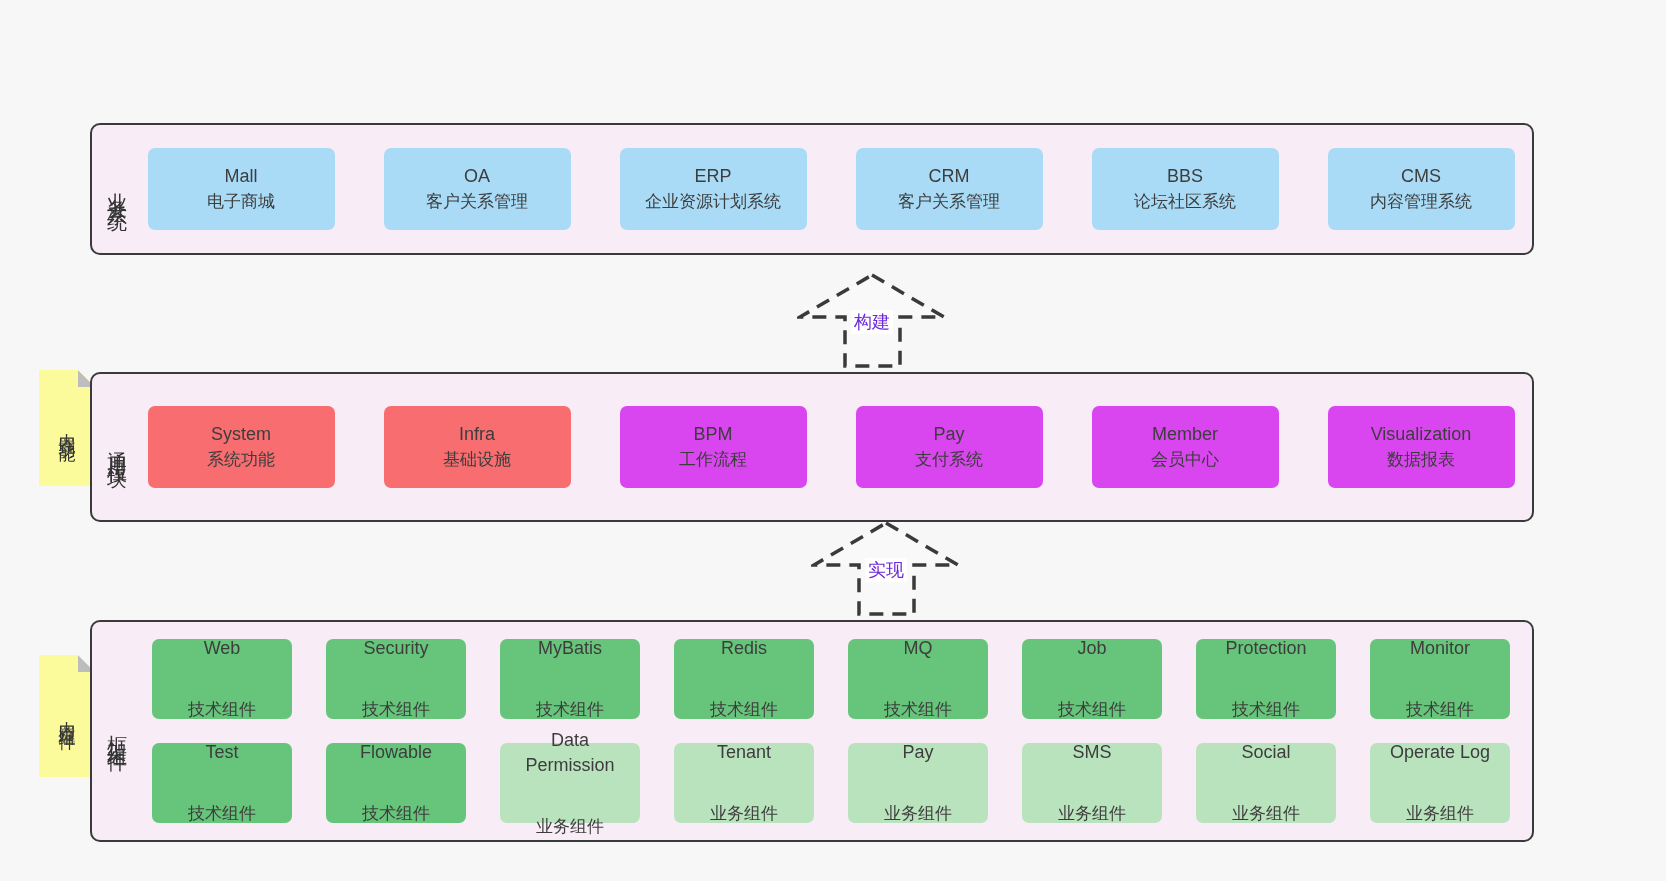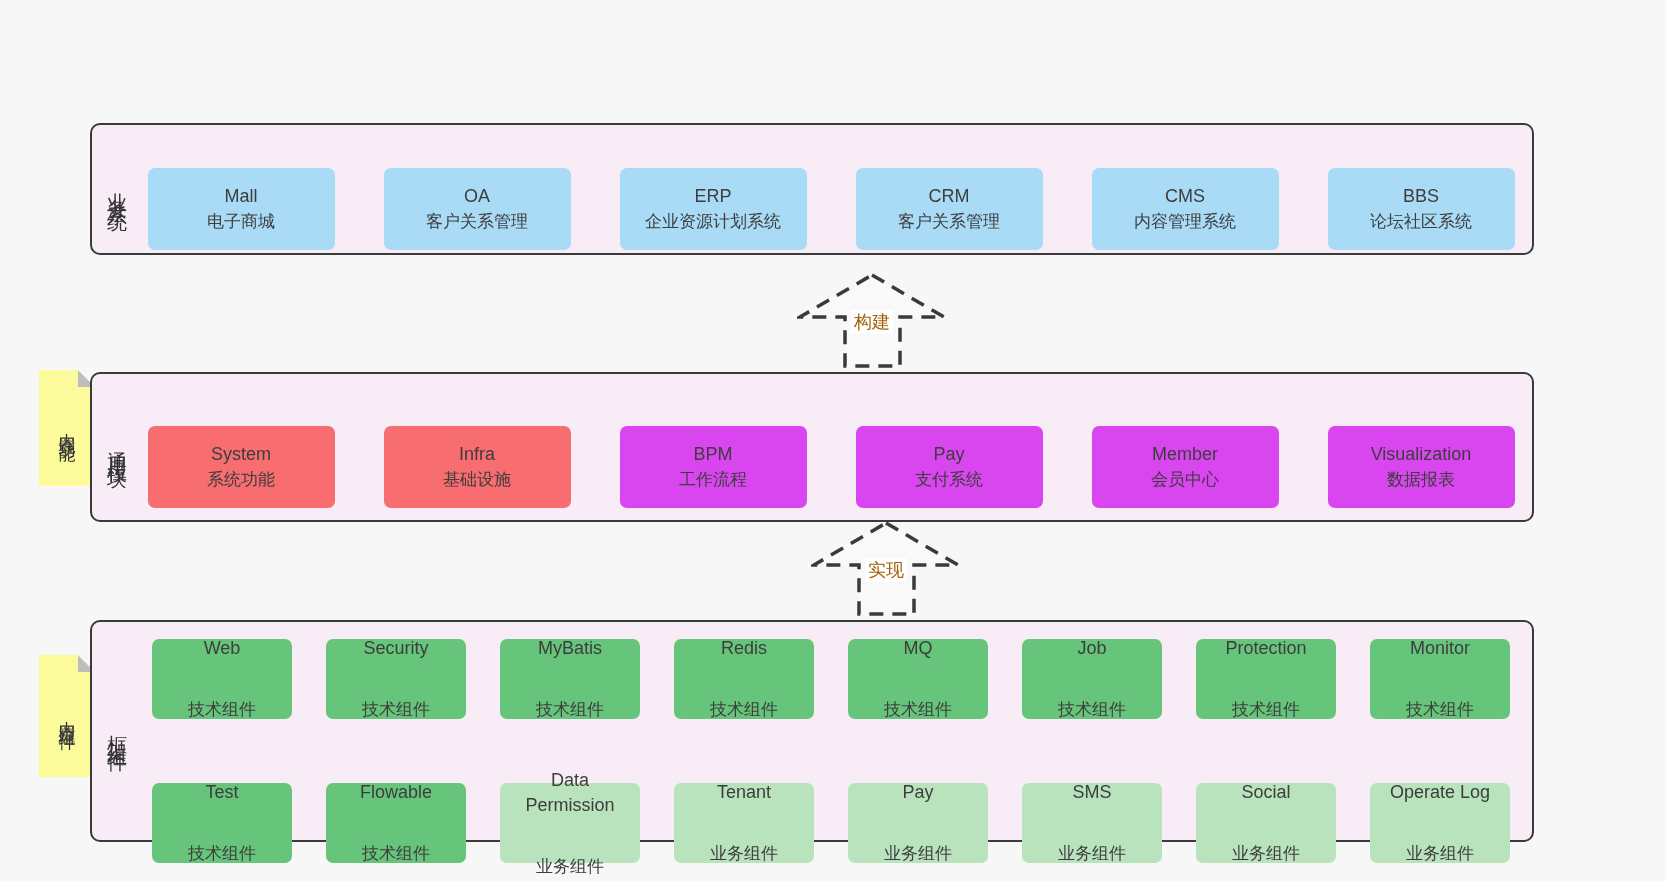--- a/index.html
+++ b/index.html
@@ -47,21 +47,20 @@
   #sec-components .box-row { gap:34px; }
 
   
   .box {
     border-radius:7px;
     display:flex; flex-direction:column;
     align-items:center; justify-content:center;
     text-align:center;
     line-height:26px;
     box-sizing:border-box;
-    margin-top:40px;
   }
   .box .title { font-size:18px; }
   .box .sub   { font-size:17px; }
   .box.wide  { width:187px; height:82px; }
   .box.small { width:140px; height:80px; line-height:25px;gap:36px; }
   .box .title.narrow { max-width:104px; }
 
   .blue   { background:#a9dbf6; }
   .red    { background:#f76d70; }
   .pink   { background:#d946ef; }
@@ -90,21 +89,21 @@
   #arrow-implement { left:811px; top:520px; }
   .arrow svg  { display:block; }
   .arrow path {
     fill:#f9f9f9;
     stroke:#3a3a3a; stroke-width:3.5;
     stroke-dasharray:14 9;
   }
   .arrow .lbl {
     position:absolute; left:50%; top:38px; transform:translateX(-50%);
     background:#ffffff; padding:0 3px;
-    font-size:18px; color:#a16207; white-space:nowrap;font-family:Liberation Mono, monospace;
+    font-size:18px; color:#6d28d9; white-space:nowrap;font-family:Liberation Mono, monospace;
   }
 </style>
 </head>
 <body>
 
 <div class="sticky" id="sticky-features">
   <svg class="fold" width="17" height="17">
       <polygon points="0,0 17,17 0,17" fill="#bdbdbd"></polygon>
     </svg>
   <span>内置功能</span>
@@ -133,26 +132,26 @@
       </div>
       <div class="box wide blue">
         <span class="title">ERP</span>
         <span class="sub">企业资源计划系统</span>
       </div>
       <div class="box wide blue">
         <span class="title">CRM</span>
         <span class="sub">客户关系管理</span>
       </div>
       <div class="box wide blue">
+        <span class="title">BBS</span>
+        <span class="sub">论坛社区系统</span>
+      </div>
+      <div class="box wide blue">
         <span class="title">CMS</span>
         <span class="sub">内容管理系统</span>
-      </div>
-      <div class="box wide blue">
-        <span class="title">BBS</span>
-        <span class="sub">论坛社区系统</span>
       </div>
     </div>
   </div>
 </div>
 
 <div class="arrow" id="arrow-build">
   <svg width="150" height="97" viewBox="0 0 150 97">
     <path d="M75 3 L147 45 L103 45 L103 94 L48 94 L48 45 L3 45 Z"></path>
   </svg>
   <span class="lbl">构建</span>

